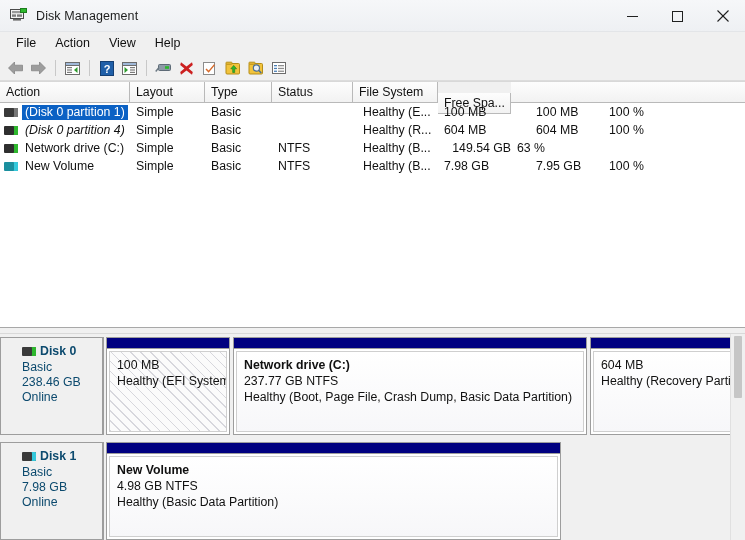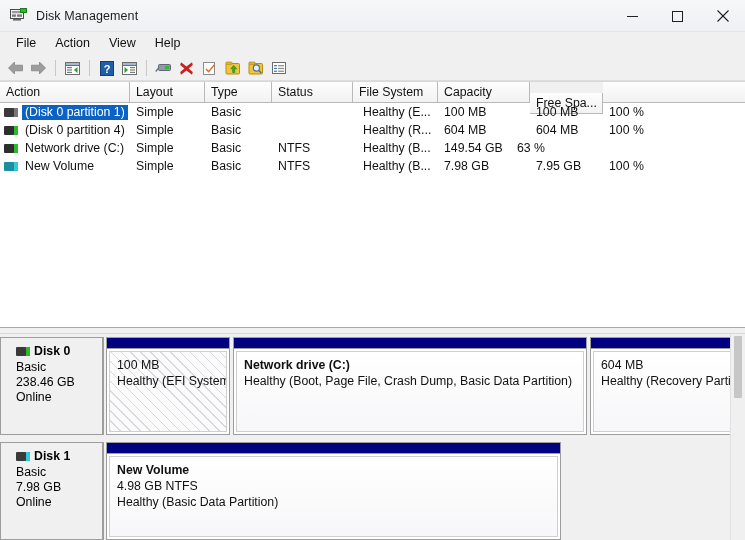--- a/index.html
+++ b/index.html
@@ -115,22 +115,22 @@
     flex: 1 1 auto; background: #f0f0f0;
     position: relative; overflow: hidden;
     padding-top: 3px;
   }
   .diskrow { display: flex; height: 98px; margin-bottom: 7px; }
   .diskinfo {
     width: 104px; flex: 0 0 104px;
     background: #f0f0f0;
     border: 1px solid #9d9d9d;
     border-right: 2px solid #9d9d9d;
-    padding: 6px 0 0 15px;
-    font-size: 12.3px; color: #000000;
+    padding: 6px 0 0 21px;
+    font-size: 12.3px; color: #0c4a6e;
   }
   .diskinfo .dtitle { font-weight: bold; display: flex; align-items: center; margin-bottom: 2px; }
   .diskinfo .dline { line-height: 15px; }
   .partstrip { flex: 1 1 auto; display: flex; padding-left: 2px; }
   .part {
     border: 1px solid #9d9d9d;
     background: #fff;
     margin-right: 3px;
     display: flex; flex-direction: column;
     position: relative;
@@ -286,61 +286,60 @@
     </div>
   </div>
 
   <div class="listpane">
     <div class="lheader" id="lheader">
         <div class="lh" style="width: 130px;">Action</div>
         <div class="lh" style="width: 75px;">Layout</div>
         <div class="lh" style="width: 67px;">Type</div>
         <div class="lh" style="width: 81px;">Status</div>
         <div class="lh" style="width: 85px;">File System</div>
-        <div class="lh" style="width: 92px;">Capacity</div>
         <div class="lh" style="width: 73px; margin-top: 11px;">Free Spa...</div>
         <div class="lh last"></div>
       </div>
     <div id="lbody">
         <div class="lrow selected">
           <div class="lcell vol" style="width: 130px;">
             <span class="drv" style="background: rgb(58, 58, 58); box-shadow: rgb(119, 119, 119) -4px 0px 0px inset;"></span>
             <span class="volname">(Disk 0 partition 1)</span>
           </div>
           <div class="lcell" style="width: 75px;">Simple</div>
           <div class="lcell" style="width: 67px;">Basic</div>
           <div class="lcell" style="width: 85px;"></div>
           <div class="lcell" style="width: 81px;">Healthy (E...</div>
           <div class="lcell" style="width: 92px;">100 MB</div>
           <div class="lcell" style="width: 73px;">100 MB</div>
           <div class="lcell" style="width: 87px;">100 %</div>
         </div>
         <div class="lrow">
-          <div class="lcell vol" style="width: 130px;">
+          <div class="lcell vol" style="width: 130px; font-style: italic;">
             <span class="drv" style="background: rgb(47, 47, 47); box-shadow: rgb(46, 184, 46) -4px 0px 0px inset;"></span>
             <span class="volname">(Disk 0 partition 4)</span>
           </div>
           <div class="lcell" style="width: 75px;">Simple</div>
           <div class="lcell" style="width: 67px;">Basic</div>
           <div class="lcell" style="width: 85px;"></div>
           <div class="lcell" style="width: 81px;">Healthy (R...</div>
           <div class="lcell" style="width: 92px;">604 MB</div>
           <div class="lcell" style="width: 73px;">604 MB</div>
           <div class="lcell" style="width: 87px;">100 %</div>
         </div>
         <div class="lrow">
           <div class="lcell vol" style="width: 130px;">
             <span class="drv" style="background: rgb(47, 47, 47); box-shadow: rgb(46, 184, 46) -4px 0px 0px inset;"></span>
             <span class="volname">Network drive  (C:)</span>
           </div>
           <div class="lcell" style="width: 75px;">Simple</div>
           <div class="lcell" style="width: 67px;">Basic</div>
           <div class="lcell" style="width: 85px;">NTFS</div>
           <div class="lcell" style="width: 81px;">Healthy (B...</div>
-          <div class="lcell" style="width: 73px;">149.54 GB</div>
+          <div class="lcell" style="width: 73px; text-align: right;">149.54 GB</div>
           <div class="lcell" style="width: 87px;">63 %</div>
         </div>
         <div class="lrow">
           <div class="lcell vol" style="width: 130px;">
             <span class="drv" style="background: rgb(27, 143, 158); box-shadow: rgb(53, 200, 219) -4px 0px 0px inset;"></span>
             <span class="volname">New Volume</span>
           </div>
           <div class="lcell" style="width: 75px;">Simple</div>
           <div class="lcell" style="width: 67px;">Basic</div>
           <div class="lcell" style="width: 85px;">NTFS</div>
@@ -371,20 +370,21 @@
               <div class="cap"></div>
               <div class="body">
                 <div class="pline">100 MB</div>
                 <div class="pline">Healthy (EFI System</div>
               </div>
             </div>
             <div class="part" style="width: 354px;">
               <div class="cap"></div>
               <div class="body">
                 <div class="pname">Network drive   (C:)</div>
+                <div class="pline">237.77 GB NTFS</div>
                 <div class="pline">Healthy (Boot, Page File, Crash Dump, Basic Data Partition)</div>
               </div>
             </div>
             <div class="part" style="width: 148px;">
               <div class="cap"></div>
               <div class="body">
                 <div class="pline">604 MB</div>
                 <div class="pline">Healthy (Recovery Partition)</div>
               </div>
             </div>

